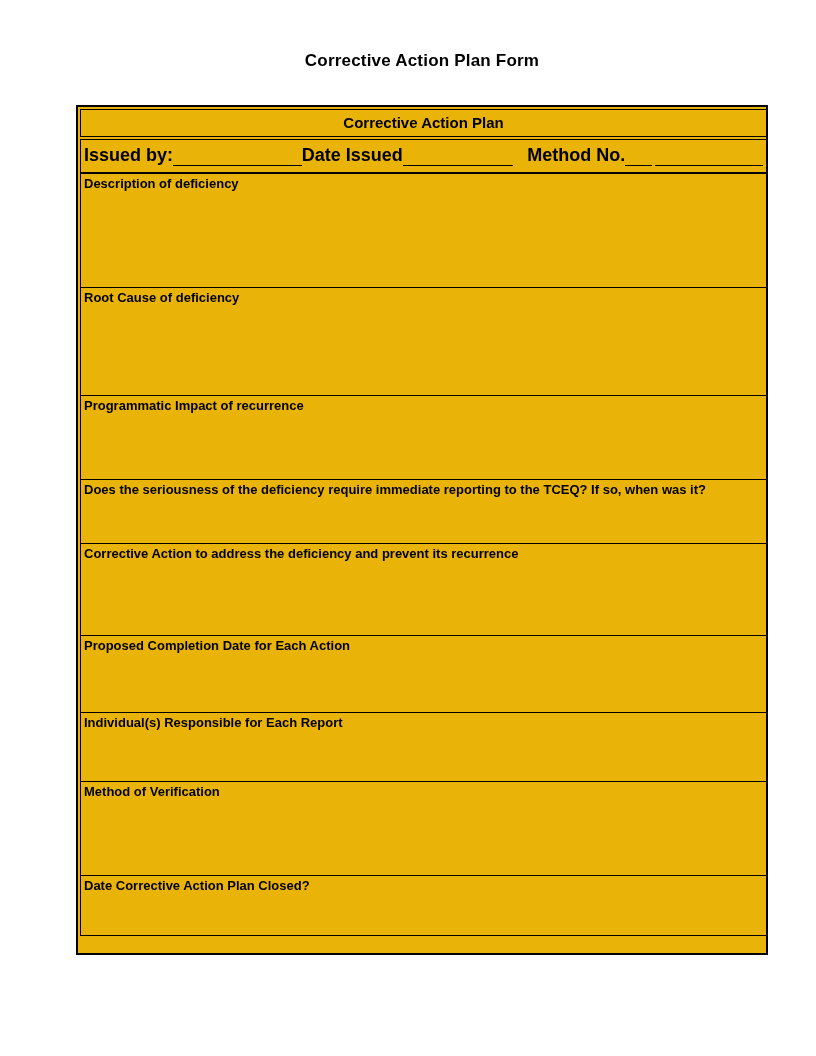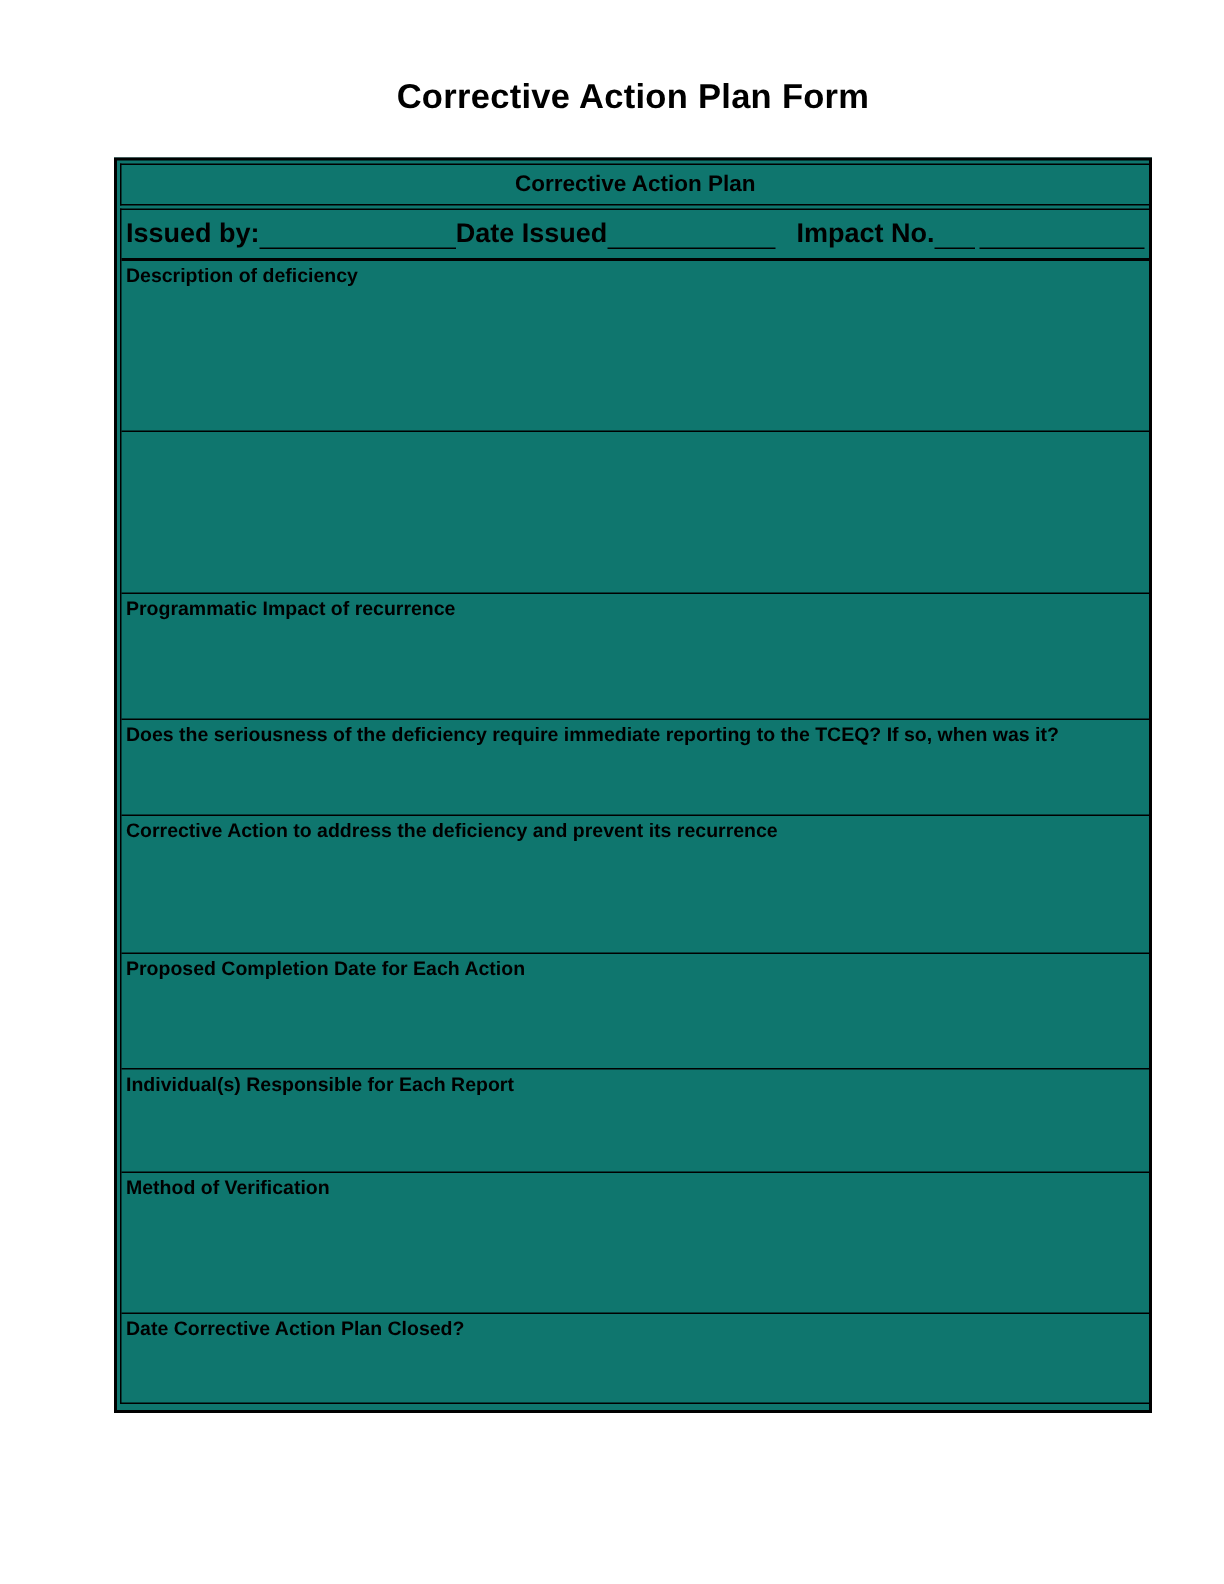--- a/index.html
+++ b/index.html
@@ -13,30 +13,30 @@
   .page {
     position: relative;
     width: 816px; height: 1056px;
     background: #ffffff;
     overflow: hidden;
   }
   .doc-title {
     position: absolute;
     top: 51px; left: 76px; width: 692px;
     text-align: center;
-    font-size: 23px;
+    font-size: 17px;
     font-weight: bold;
     letter-spacing: 0.2px;
   }
   .form-wrapper {
     position: absolute;
     top: 105px; left: 76px; width: 692px;
     border: 2px solid #000000;
-    padding: 2px 0 4px 2px;
-    background: #0f766e;
+    padding: 2px 0 17px 2px;
+    background: #eab308;
   }
   .form-header {
     border: 1px solid #000000;
     border-right: none;
     text-align: center;
     font-size: 15px;
     font-weight: bold;
     padding: 4px 0 5px 0;
   }
   .rows {
@@ -101,32 +101,33 @@
     <div class="form-header">Corrective Action Plan</div>
 
     <div class="rows">
 
       <div class="row row-issued">
         <div class="issued-line">
           <span>Issued by:</span>
           <span class="blank blank-issued-by"></span>
           <span class="lbl-date">Date Issued</span>
           <span class="blank blank-date"></span>
-          <span class="lbl-report">Impact No.</span>
+          <span class="lbl-report">Method No.</span>
           <span class="blank blank-report-a"></span>
           <span class="blank blank-report-b"></span>
         </div>
       </div>
 
       <div class="row row-desc">
         <span class="section-label">Description of deficiency</span>
         <div class="fill-area"></div>
       </div>
 
       <div class="row row-root">
+        <span class="section-label">Root Cause of deficiency</span>
         <div class="fill-area"></div>
       </div>
 
       <div class="row row-prog">
         <span class="section-label">Programmatic Impact of recurrence</span>
         <div class="fill-area"></div>
       </div>
 
       <div class="row row-tceq">
         <span class="section-label">Does the seriousness of the deficiency require immediate reporting to the TCEQ?  If so, when was it?</span>

